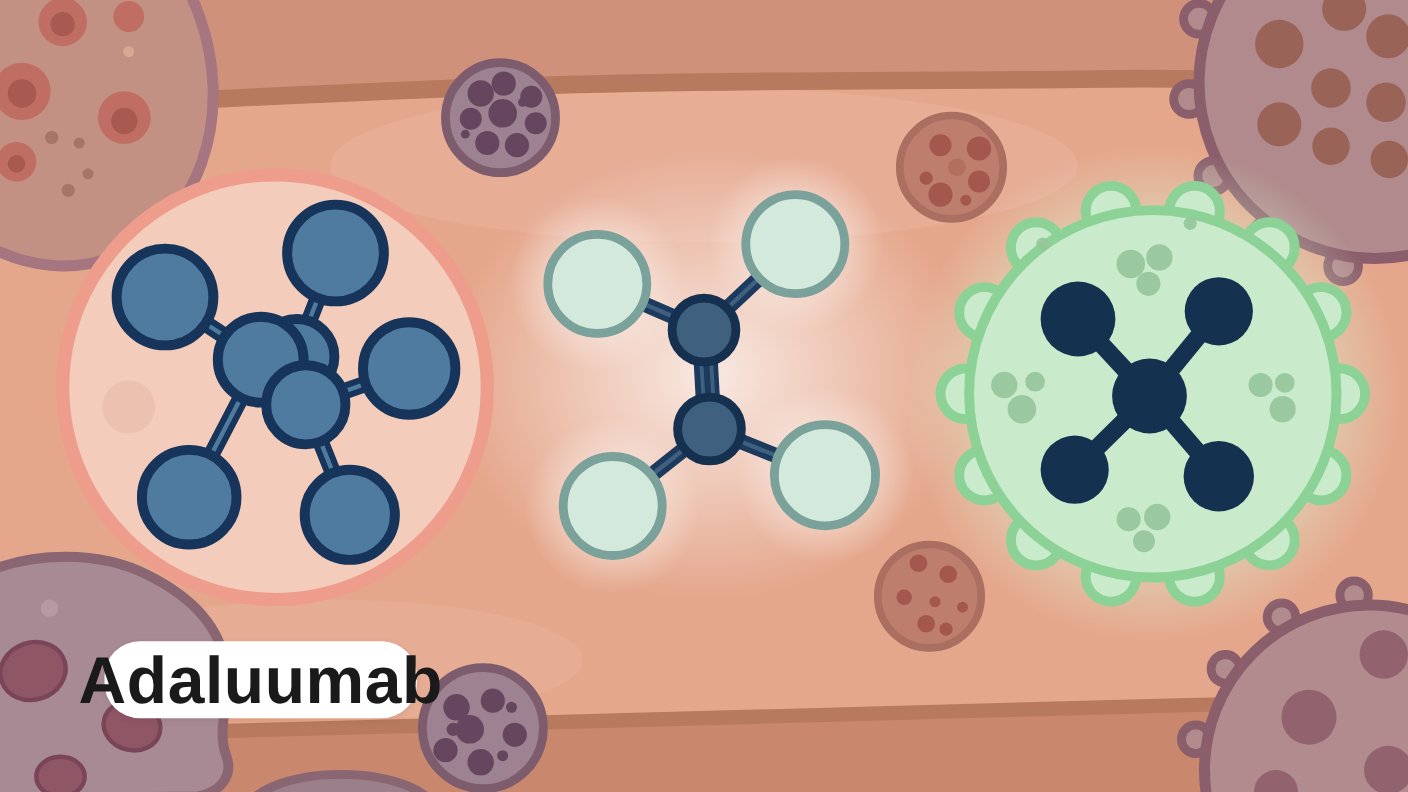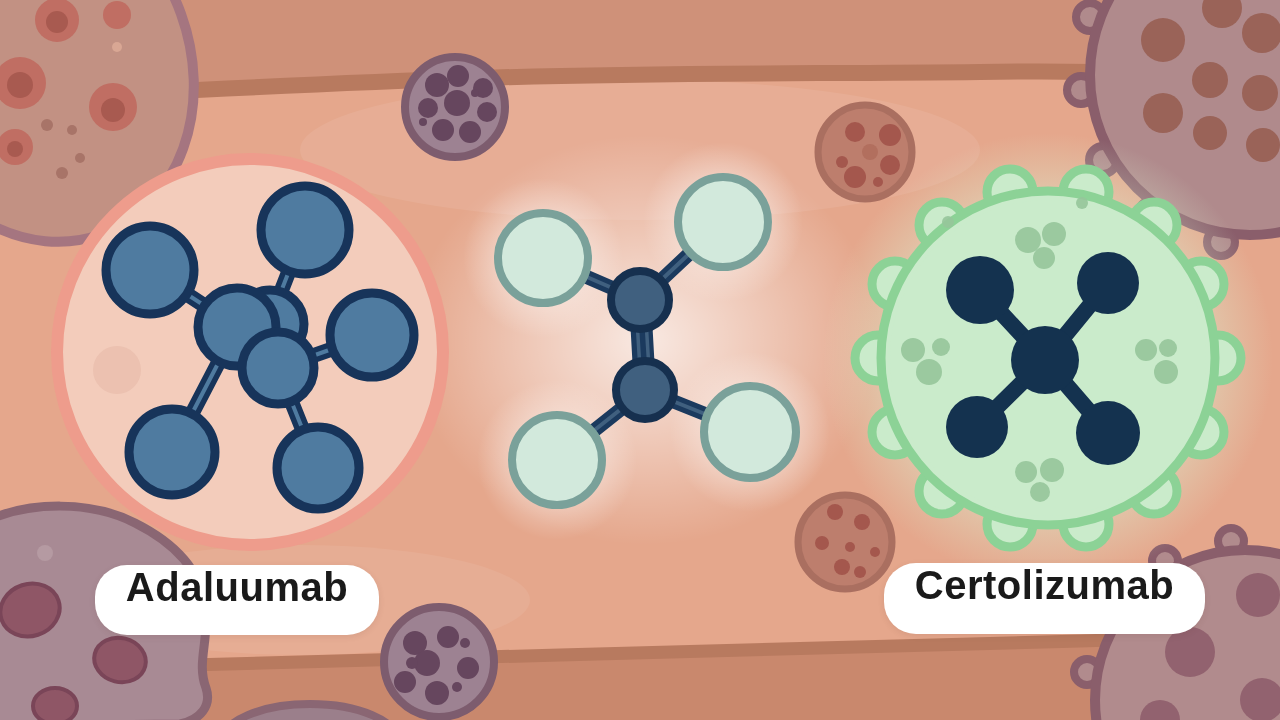--- a/index.html
+++ b/index.html
@@ -3,25 +3,26 @@
 <meta charset="utf-8">
 <style>
   html,body{margin:0;padding:0;background:#222;}
   .stage{
     position:relative;width:1280px;height:720px;overflow:hidden;
     font-family:"Liberation Sans", sans-serif;
   }
   .stage svg{position:absolute;inset:0;display:block;}
   .pill{
     position:absolute;background:#ffffff;border-radius:32px;
-    display:flex;align-items:flex-start;justify-content:center;
-    font-weight:700;font-size:40px;color:#1a1a1a;
+    display:flex;align-items:flex-end;justify-content:center;
+    font-weight:700;font-size:60px;color:#1a1a1a;
     letter-spacing:0.5px;
     box-shadow:0 2px 6px rgba(90,50,40,0.10);
     white-space:nowrap;
+    margin-top:18px;
   }
   .pill-left  {left:95px;  top:565px; width:284px; height:70px;}
   .pill-mid   {left:508px; top:565px; width:281px; height:70px;}
   .pill-right {left:884px; top:563px; width:321px; height:71px;}
 </style>
 </head>
 <body>
 
 <div class="stage">
 
@@ -276,17 +277,14 @@
       <circle cx="1108" cy="283" r="31"></circle>
       <circle cx="977" cy="427" r="31"></circle>
       <circle cx="1108" cy="433" r="32"></circle>
     </g>
   </g>
 </svg>
 
 <div class="pill pill-left">
       <span>Adaluumab</span>
     </div>
-<div class="pill pill-right">
-      <span>Certolizumab</span>
-    </div>
 
 </div>
 
 </body></html>

